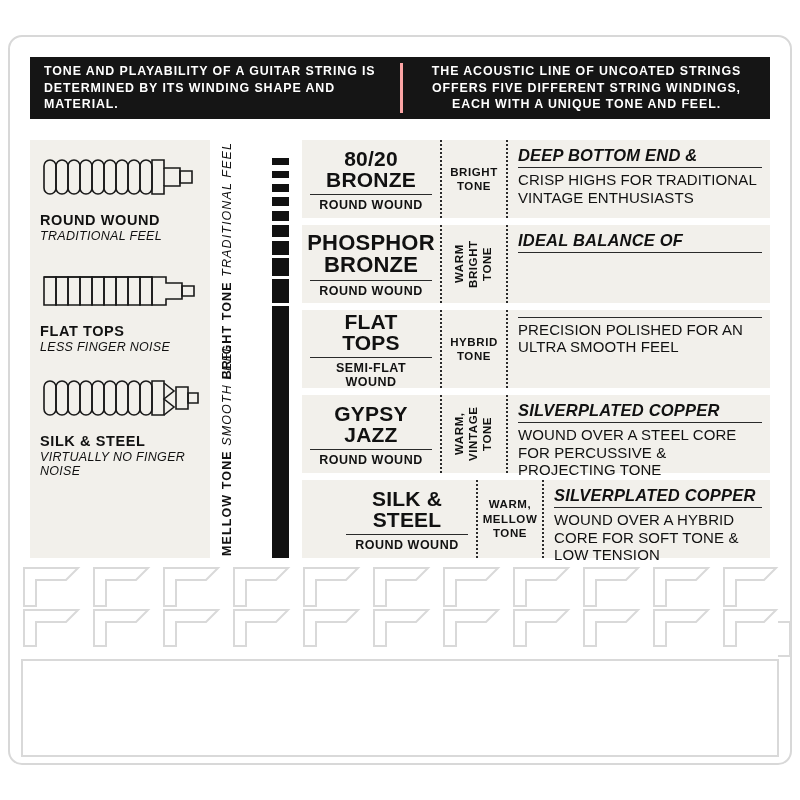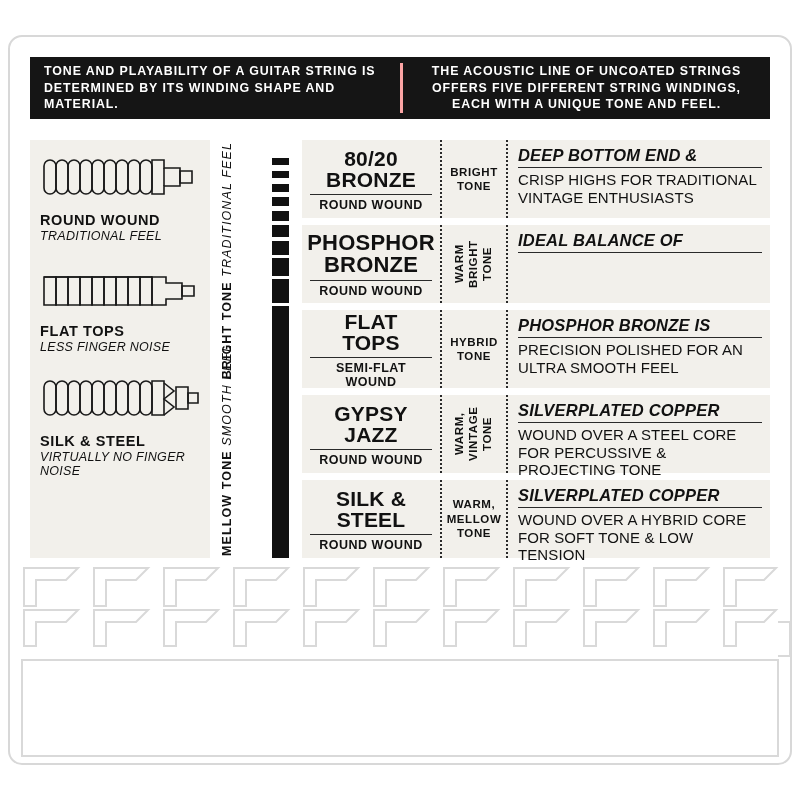--- a/index.html
+++ b/index.html
@@ -152,21 +152,21 @@
     height: 418px;
   }
   .row {
     display: flex;
     background: #f2f0eb;
     height: 78px;
     margin-bottom: 7px;
     box-sizing: border-box;
     align-items: stretch;
   }
-  .row:last-child { margin-bottom: 0; }
+  .row:last-child { margin-bottom: 0; padding-left: 36px; }
 
   .cell-name {
     width: 140px;
     padding: 5px 8px 4px 8px;
     box-sizing: border-box;
     display: flex;
     flex-direction: column;
     justify-content: center;
     align-items: center;
     text-align: center;
@@ -414,21 +414,20 @@
       <div class="cell-name">
         <div class="name-main">FLAT</div>
         <div class="name-main">TOPS</div>
         <div class="name-rule"></div>
         <div class="name-wound">SEMI-FLAT WOUND</div>
       </div>
       <div class="cell-tone">
         <div class="tone-text">HYBRID TONE</div>
       </div>
       <div class="cell-desc">
-        <div class="desc-1">PHOSPHOR BRONZE IS</div>
         <div class="desc-rule"></div>
         <div class="desc-2">PRECISION POLISHED FOR AN ULTRA SMOOTH FEEL</div>
       </div>
     </div>
 
     <div class="row">
       <div class="cell-name">
         <div class="name-main">GYPSY</div>
         <div class="name-main">JAZZ</div>
         <div class="name-rule"></div>

